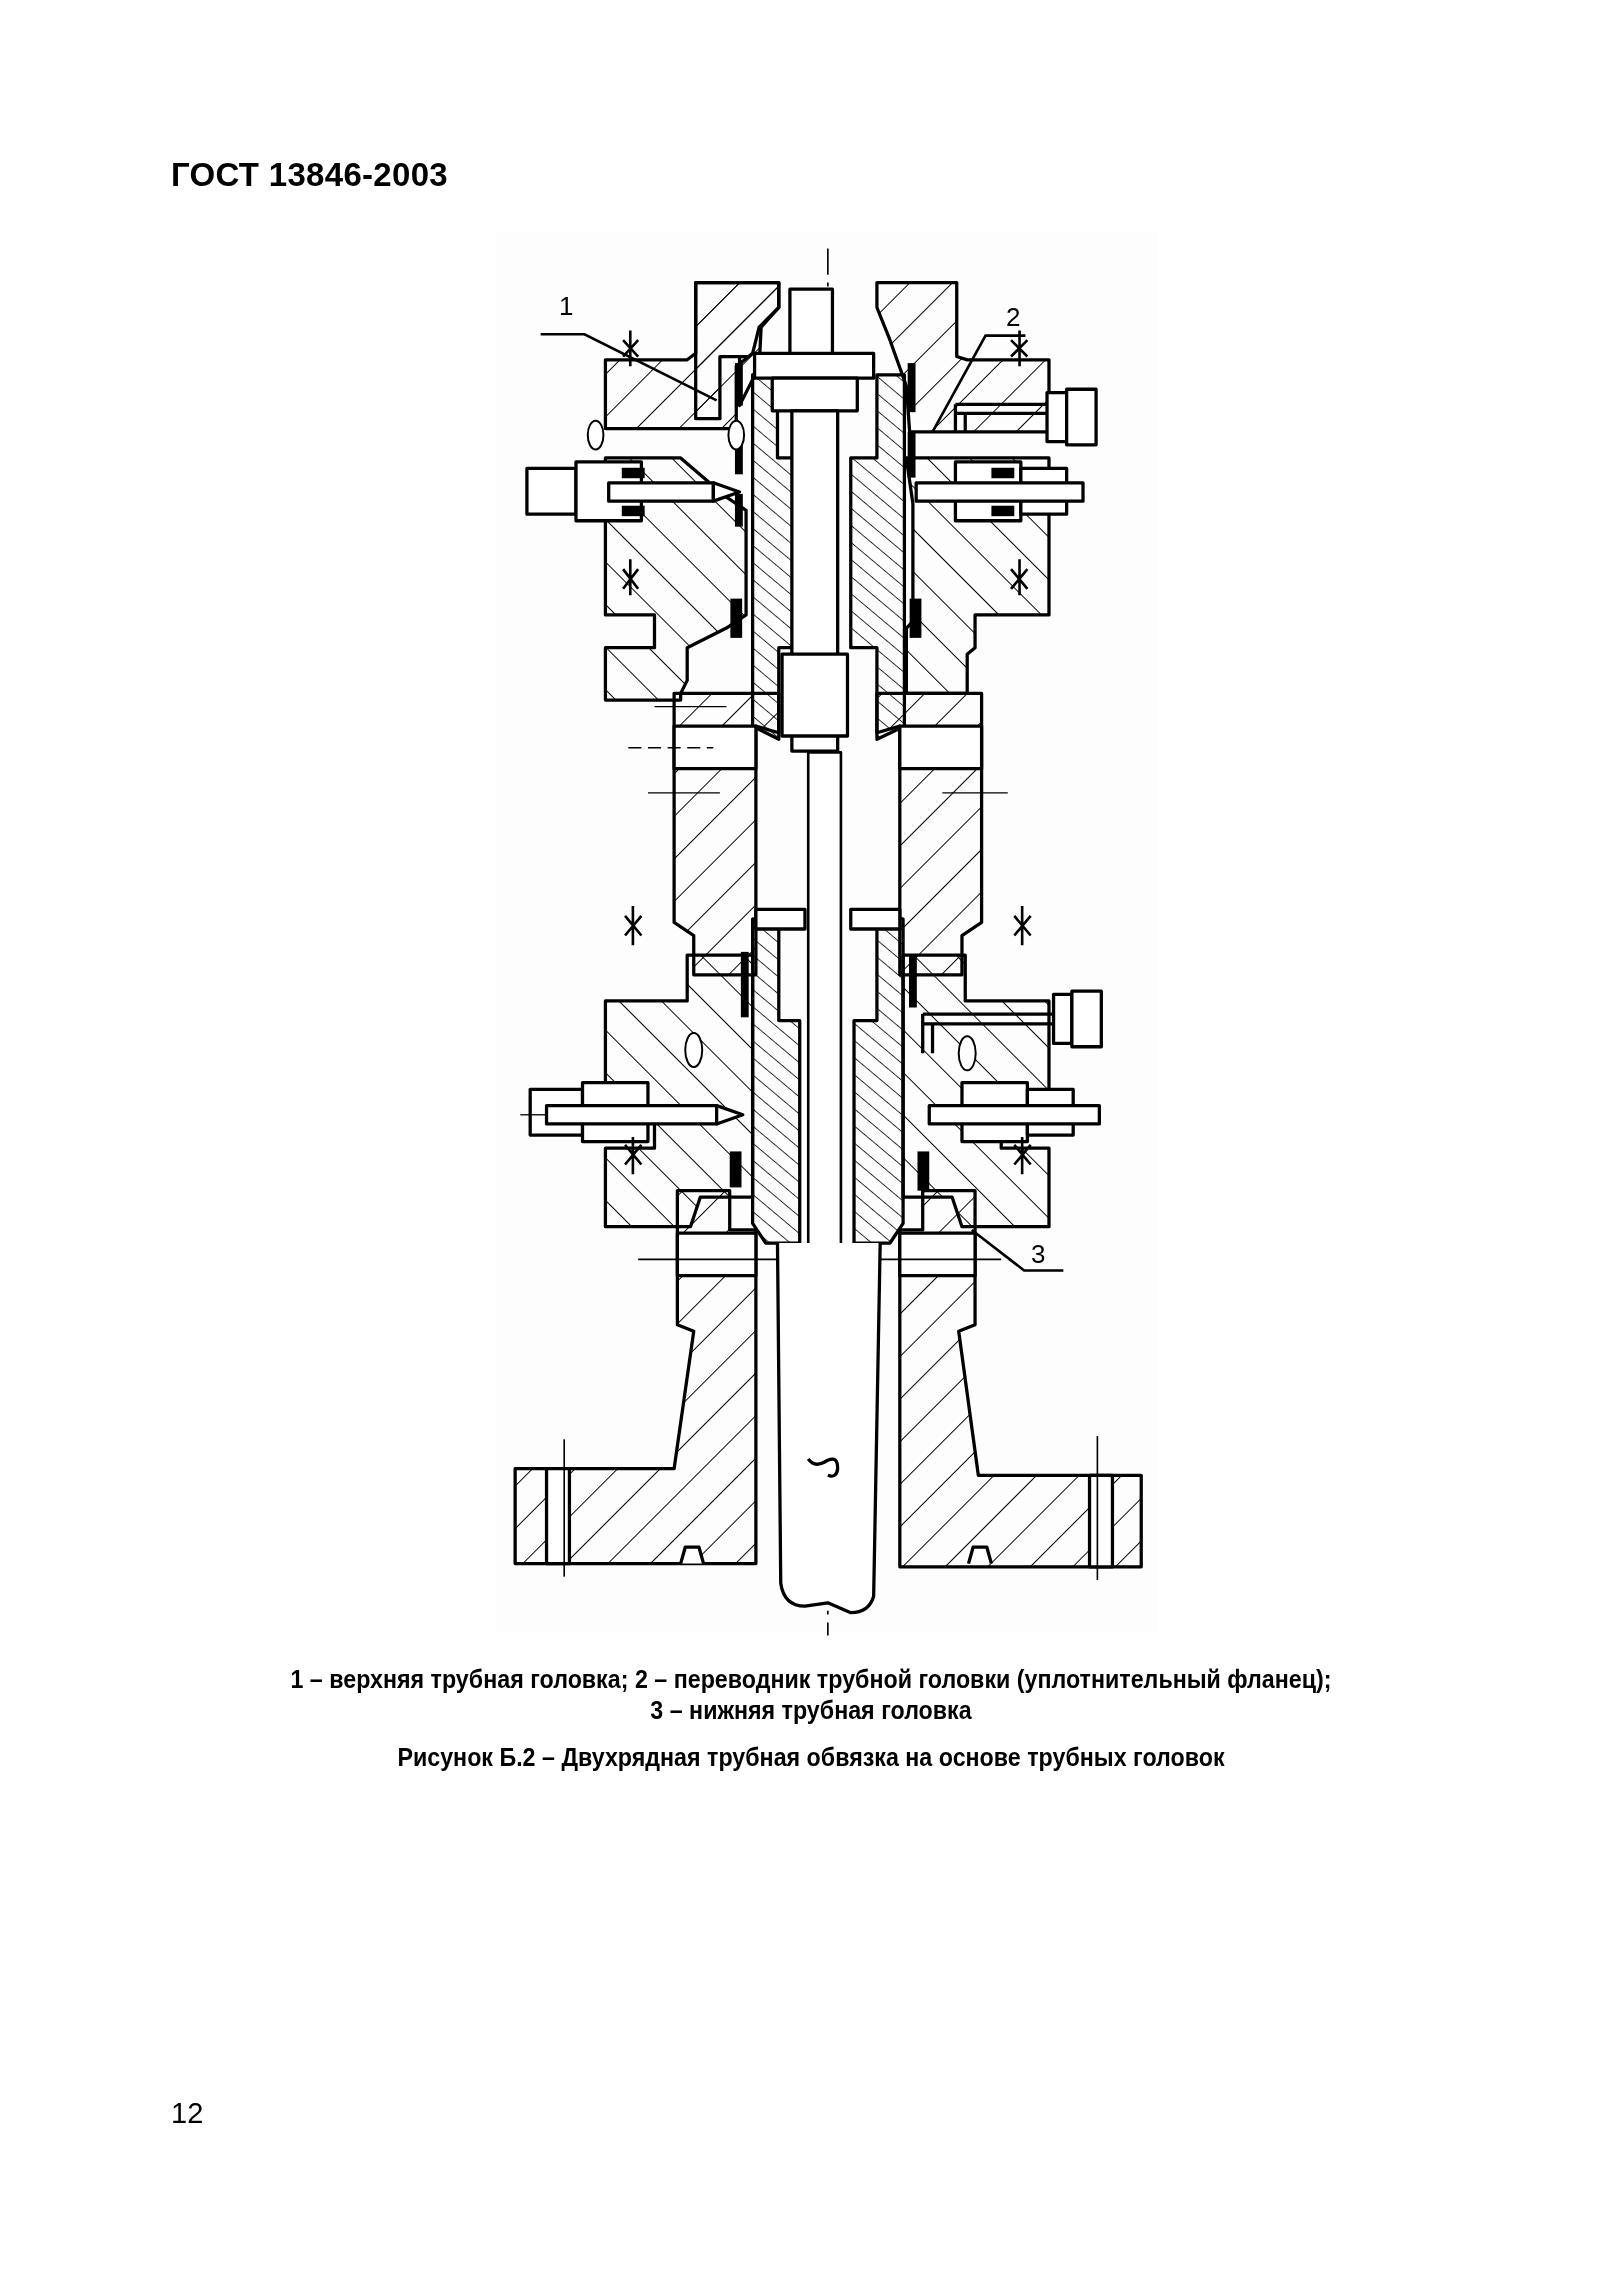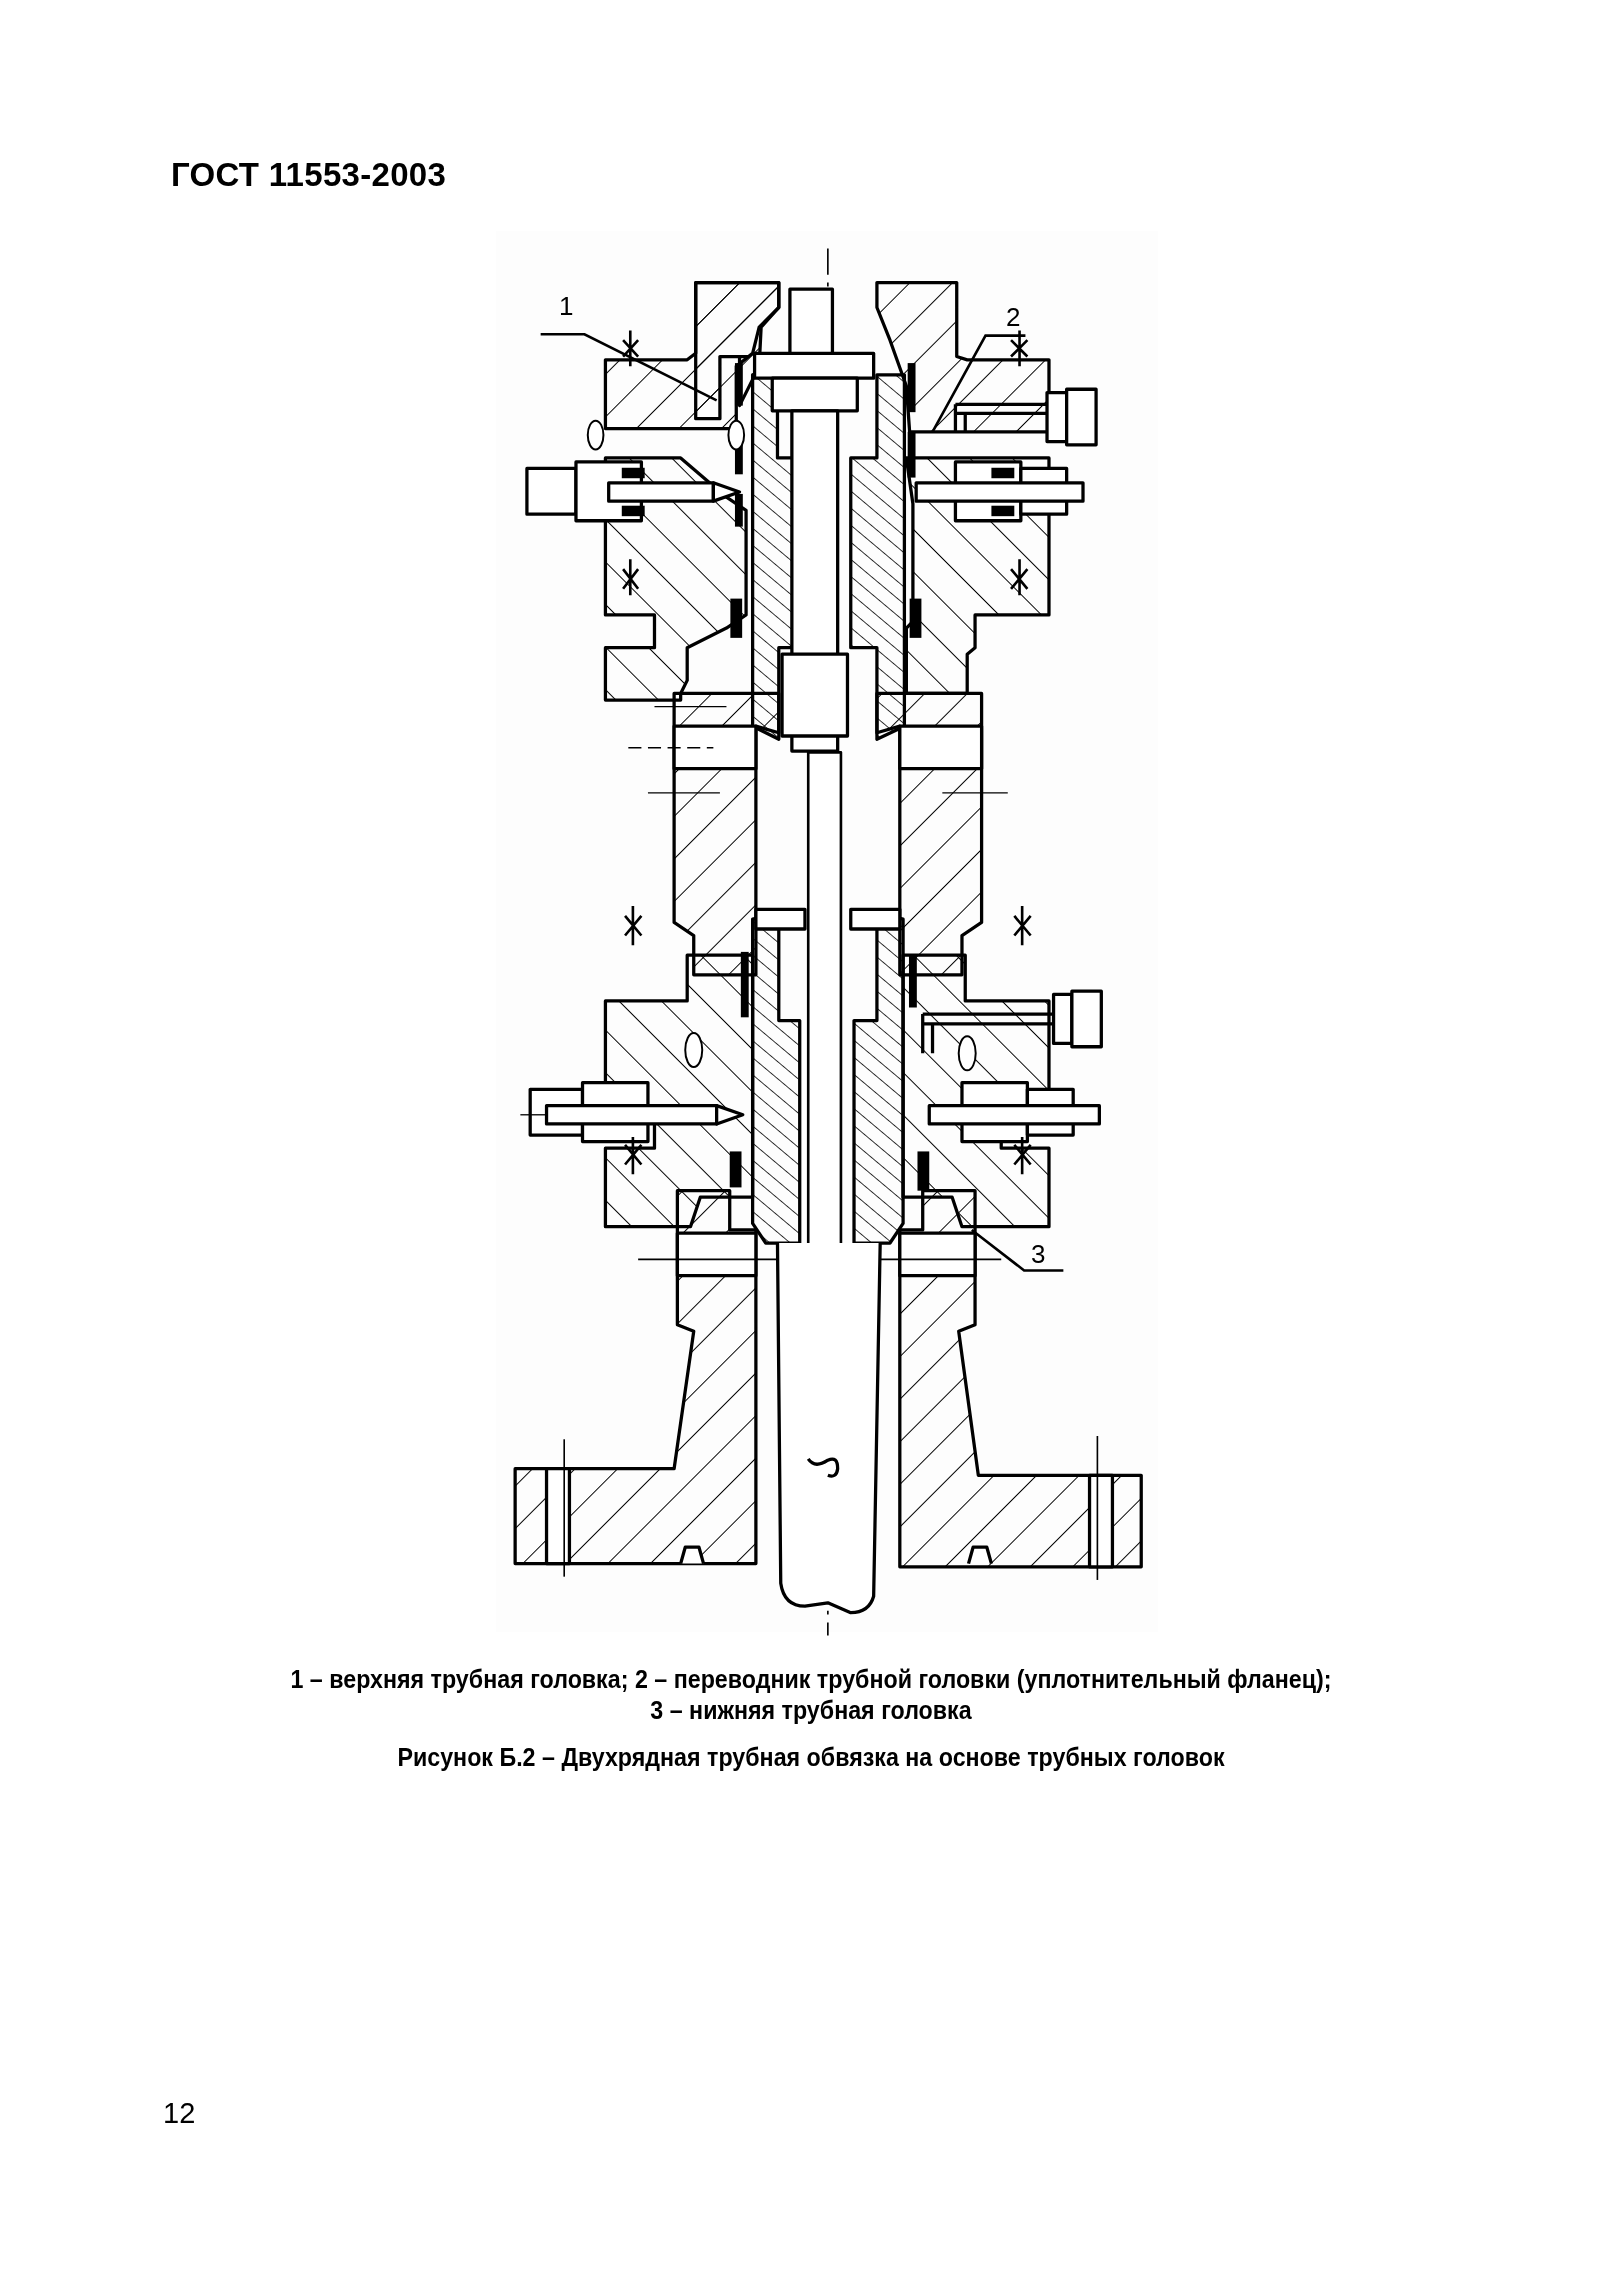--- a/index.html
+++ b/index.html
@@ -4,26 +4,26 @@
 <style>
   html, body { margin: 0; padding: 0; background: #ffffff; }
   body { width: 1623px; height: 2295px; position: relative; overflow: hidden;
          font-family: "Liberation Sans", sans-serif; color: #000; }
   .doc-header { position: absolute; left: 171px; top: 156px; font-size: 33px; font-weight: bold; letter-spacing: 0.3px; }
   .figure-panel { position: absolute; left: 496px; top: 231px; width: 662px; height: 1401px; background: #fdfdfd; }
   .figure-svg { position: absolute; left: 0; top: 0; }
   .callout { position: absolute; font-size: 26px; font-weight: normal; }
   .legend { position: absolute; left: 196px; width: 1230px; top: 1664px; text-align: center; font-size: 25px; line-height: 31px; font-weight: bold; transform: scaleX(0.93); transform-origin: center top; }
   .caption { position: absolute; left: 196px; width: 1230px; top: 1743px; text-align: center; font-size: 25px; font-weight: bold; transform: scaleX(0.93); transform-origin: center top; }
-  .page-number { position: absolute; left: 163px; top: 2097px; font-size: 29px; }
+  .page-number { position: absolute; left: 171px; top: 2097px; font-size: 29px; }
 </style>
 </head>
 <body>
 
-<div class="doc-header">ГОСТ 11553-2003</div>
+<div class="doc-header">ГОСТ 13846-2003</div>
 
 <div class="figure-panel"></div>
 
 <svg class="figure-svg" width="1623" height="2295" viewBox="0 0 2480 3508" xmlns="http://www.w3.org/2000/svg">
   <defs>
     <pattern id="hatchR" patternUnits="userSpaceOnUse" width="46" height="46" patternTransform="rotate(45)">
       <line x1="0" y1="0" x2="0" y2="46" stroke="#000" stroke-width="3"></line>
     </pattern>
     <pattern id="hatchL" patternUnits="userSpaceOnUse" width="46" height="46" patternTransform="rotate(-45)">
       <line x1="0" y1="0" x2="0" y2="46" stroke="#000" stroke-width="3"></line>

